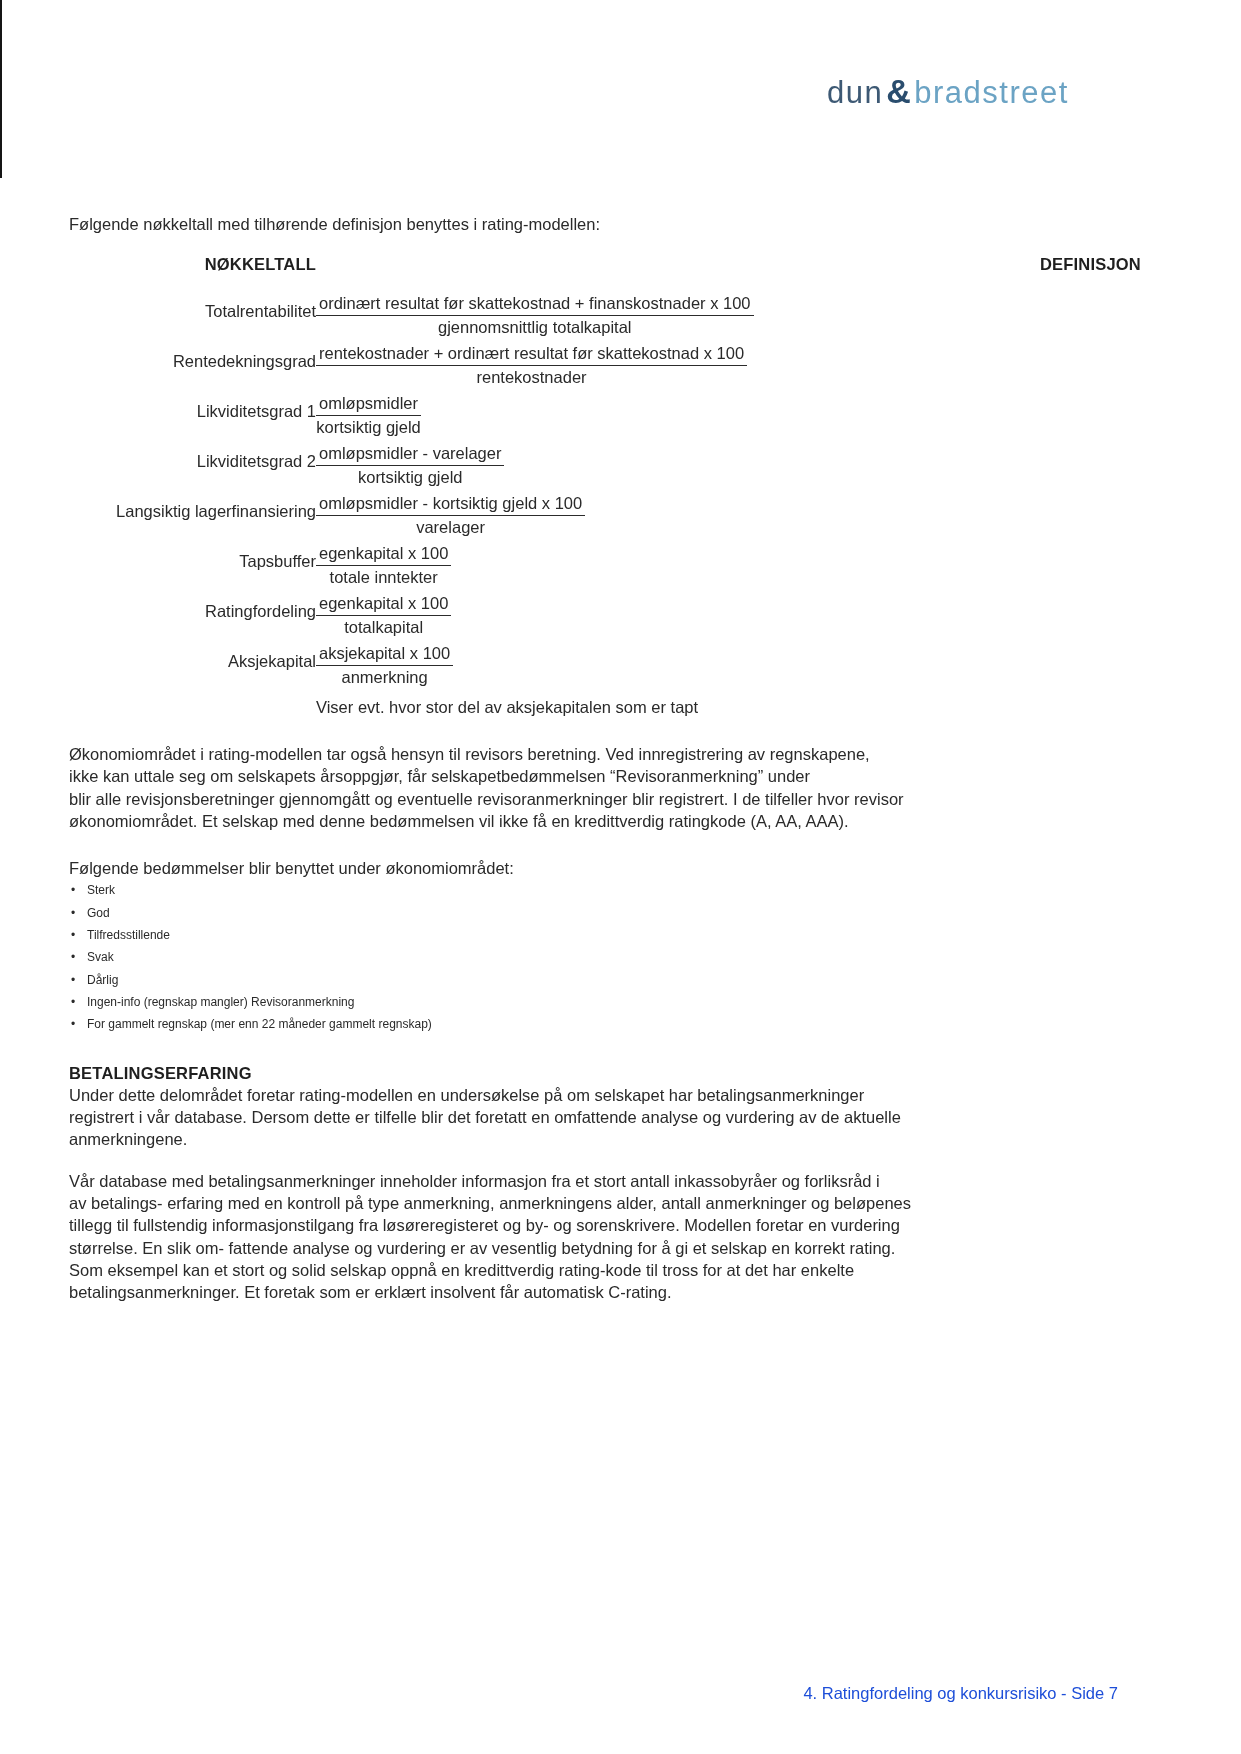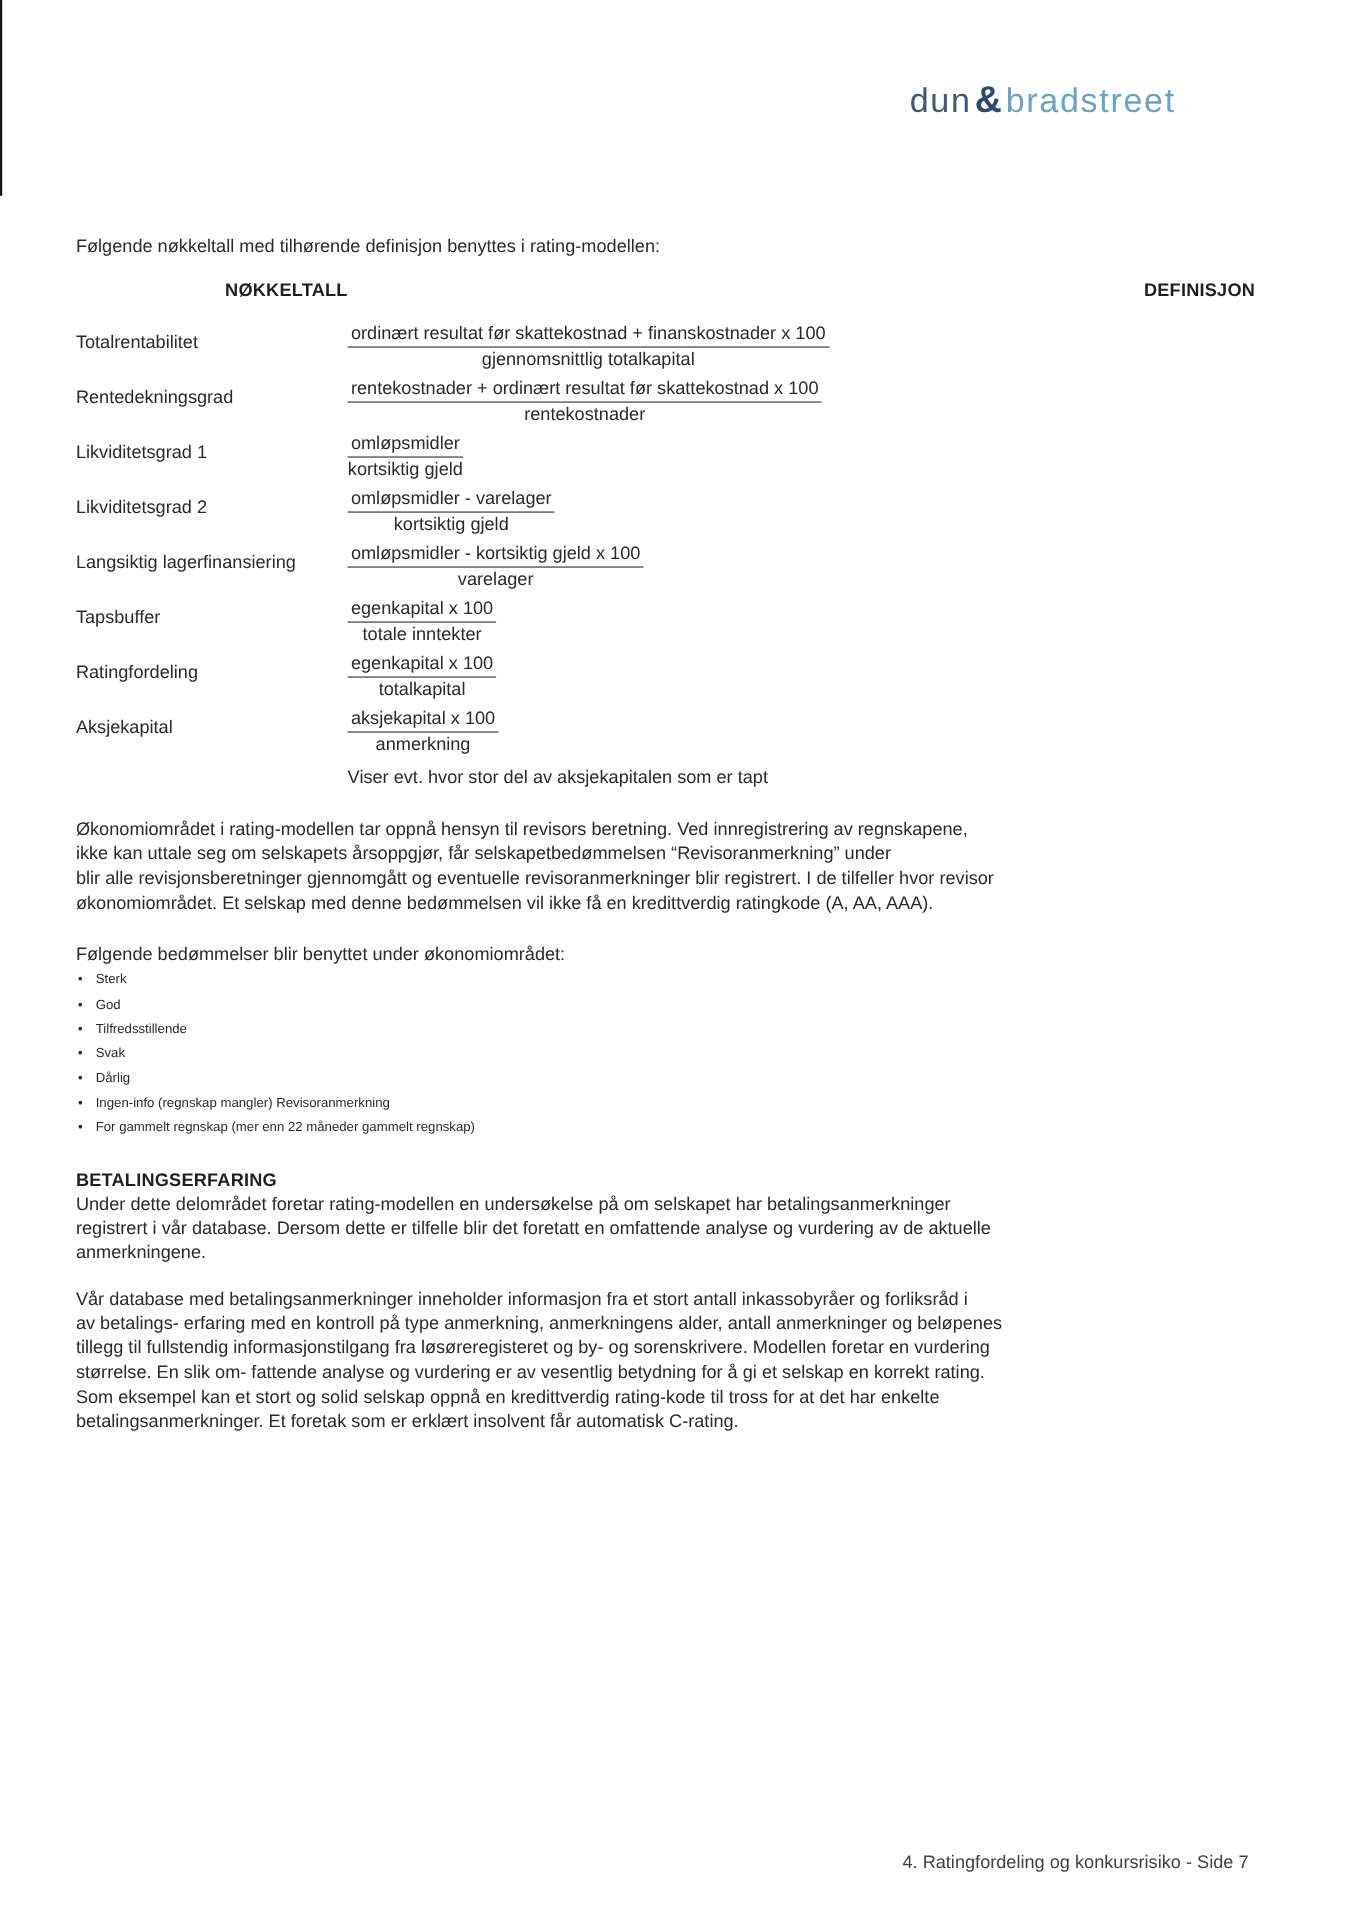--- a/index.html
+++ b/index.html
@@ -26,21 +26,21 @@
     font-size: 31px; font-weight: 400; letter-spacing: 1.5px;
     white-space: nowrap;
   }
   .logo .amp { font-weight: 600; font-size: 34px; margin: 0 2px 0 3px; }
   .intro { font-size: 16.5px; line-height: 22px; }
   .kv-table { margin-top: 20px; font-size: 16.5px; }
   .kv-head-row, .kv-row { display: grid; grid-template-columns: 247px 1fr; }
   .kv-head-row { margin-bottom: 19px; text-align: right; }
   .kv-head { font-weight: bold; color: #1f1f1f; letter-spacing: 0.2px; }
   .kv-row { margin-bottom: 5px; min-height: 44px; }
-  .kv-label { line-height: 21px; padding-top: 8px; }
+  .kv-label { line-height: 21px; padding-top: 8px; text-align: right; }
   .fraction { display: inline-block; text-align: center; line-height: 21px; }
   .fraction .num { border-bottom: 1.5px solid #2c2c2c; padding: 0 3px 1px 3px; }
   .fraction .den { padding-top: 1px; }
   .kv-note { margin-left: 247px; margin-top: 8px; line-height: 22px; }
   .para { font-size: 16.5px; line-height: 22.3px; }
   .para-economy { margin-top: 25px; }
   .assess-intro { margin-top: 25px; font-size: 16.5px; line-height: 22.3px; }
   .bullets { list-style: none; margin-top: 0; }
   .bullets li {
     font-size: 12px; line-height: 22.3px;
@@ -51,22 +51,22 @@
     position: absolute; left: 2px; top: 0;
   }
   .section-heading {
     margin-top: 26px;
     font-size: 16.5px; font-weight: bold; color: #1f1f1f;
     line-height: 22.3px; letter-spacing: 0.2px;
   }
   .para-p1 { margin-top: 0; }
   .para-p2 { margin-top: 19px; }
   .footer {
-    position: absolute; top: 1684px; right: 106px;
-    font-size: 16.5px; color: #404040; white-space: nowrap;
+    position: absolute; top: 1684px; right: 123px;
+    font-size: 16.5px; color: #1d4ed8; white-space: nowrap;
   }
 </style>
 </head>
 <body>
 
 <div class="page">
 
   <div class="scan-line"></div>
 
   <div class="logo">
@@ -142,21 +142,21 @@
       <div><div class="fraction">
         <div class="num">aksjekapital x 100</div>
         <div class="den">anmerkning</div>
       </div></div>
     </div>
 
     <div class="kv-note">Viser evt. hvor stor del av aksjekapitalen som er tapt</div>
   </div>
 
   <div class="para para-economy">
-    <div>Økonomiområdet i rating-modellen tar oppnå hensyn til revisors beretning. Ved innregistrering av regnskapene,</div>
+    <div>Økonomiområdet i rating-modellen tar også hensyn til revisors beretning. Ved innregistrering av regnskapene,</div>
     <div>ikke kan uttale seg om selskapets årsoppgjør, får selskapetbedømmelsen “Revisoranmerkning” under</div>
     <div>blir alle revisjonsberetninger gjennomgått og eventuelle revisoranmerkninger blir registrert. I de tilfeller hvor revisor</div>
     <div>økonomiområdet. Et selskap med denne bedømmelsen vil ikke få en kredittverdig ratingkode (A, AA, AAA).</div>
   </div>
 
   <p class="assess-intro">Følgende bedømmelser blir benyttet under økonomiområdet:</p>
 
   <ul class="bullets">
     <li><span>Sterk</span></li>
     <li><span>God</span></li>

